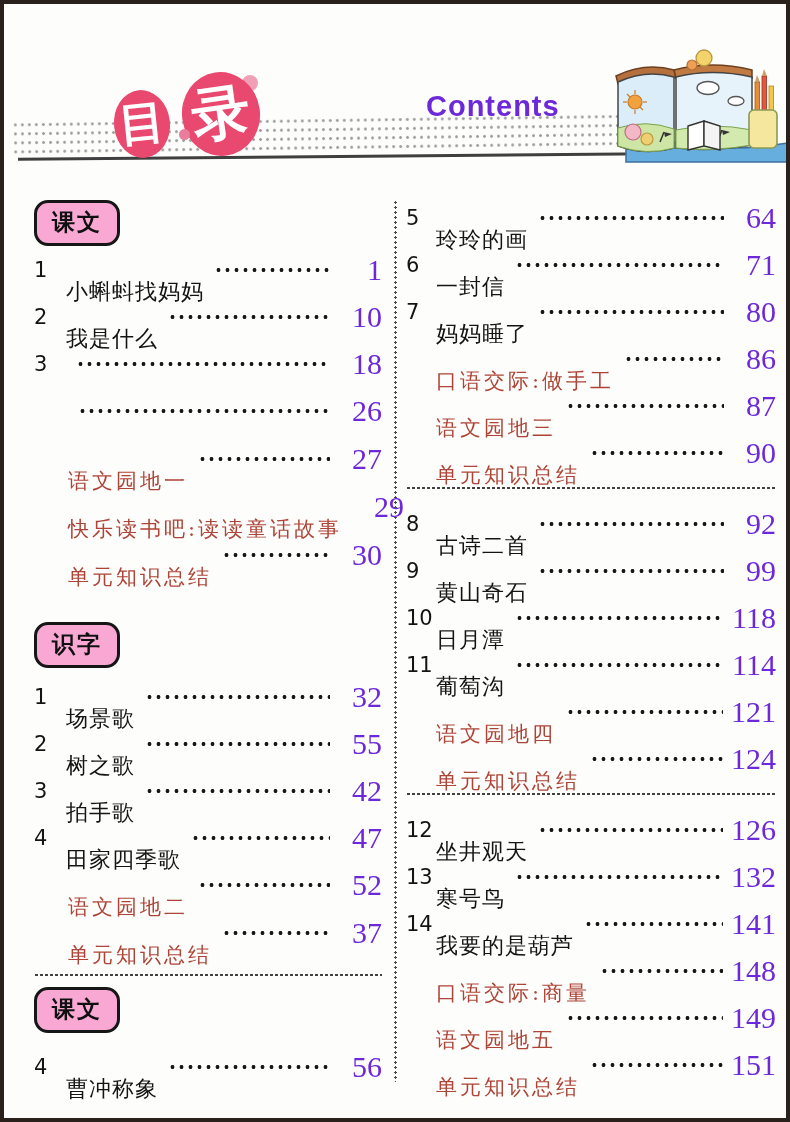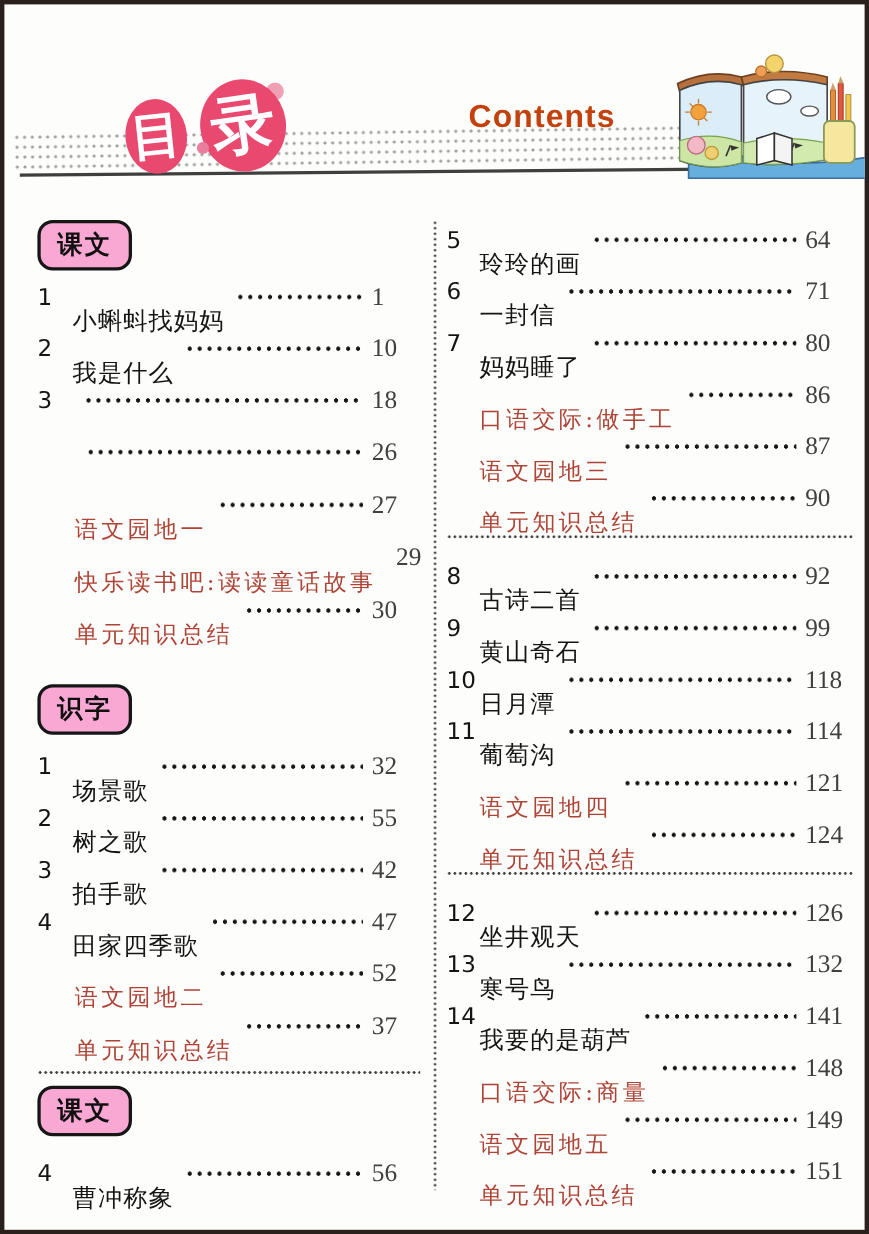--- a/index.html
+++ b/index.html
@@ -35,21 +35,21 @@
     display:flex;align-items:center;justify-content:center;
     z-index:3;
   }
   .badge-mu{left:110px;top:86px;width:56px;height:68px;font-size:46px;transform:rotate(-6deg);z-index:4;}
   .badge-lu{left:178px;top:68px;width:78px;height:84px;font-size:58px;transform:rotate(-8deg);}
   .badge-dot-a{position:absolute;left:238px;top:71px;width:16px;height:16px;border-radius:50%;background:#efa0b5;z-index:2;}
   .badge-dot-b{position:absolute;left:175px;top:125px;width:11px;height:11px;border-radius:50%;background:#ea7c9c;z-index:5;}
   .contents-title{
     position:absolute;left:422px;top:86px;z-index:2;
     font-family:"Liberation Sans","DejaVu Sans",sans-serif;
-    font-weight:bold;font-size:29px;letter-spacing:1px;color:#c2410c;
+    font-weight:bold;font-size:29px;letter-spacing:1px;color:#6d28d9;
   }
   .illustration{position:absolute;left:596px;top:42px;width:192px;height:120px;z-index:3;}
 
   
   .col{position:absolute;}
   .col-left{left:30px;top:196px;width:348px;}
   .col-right{left:402px;top:190px;width:370px;}
   .vdivider{
     position:absolute;left:390px;top:196px;width:3px;height:882px;
     background-image:radial-gradient(circle,#4a4a4a 1px,transparent 1.4px);
@@ -62,23 +62,23 @@
   .col-right .row-s{height:47px;}
   .num{flex:none;width:32px;font-size:21px;}
   .col-right .num{width:30px;}
   .title{flex:none;letter-spacing:1px;white-space:nowrap;margin-top:44px;}
   .leader{
     flex:1;height:6px;margin:0 8px 0 10px;
     background-image:radial-gradient(circle,#161616 1.7px,transparent 2.2px);
     background-size:9px 6px;background-repeat:repeat-x;background-position:left center;
   }
   .page-num{
-    flex:none;min-width:44px;text-align:left;
+    flex:none;min-width:44px;text-align:right;
     font-family:"Liberation Serif","DejaVu Serif",serif;
-    font-size:23px;color:#404040;
+    font-size:30px;color:#6d28d9;
   }
   .row-s{font-size:21px;color:#ae4437;padding-left:34px;}
   .col-right .row-s{padding-left:30px;}
   .row-s .title{
     font-family:"DejaVu Serif","Liberation Serif",serif;
     letter-spacing:3px;color:#ae4437;
   }
 
   .header-row{display:block;}
   .section-box{

